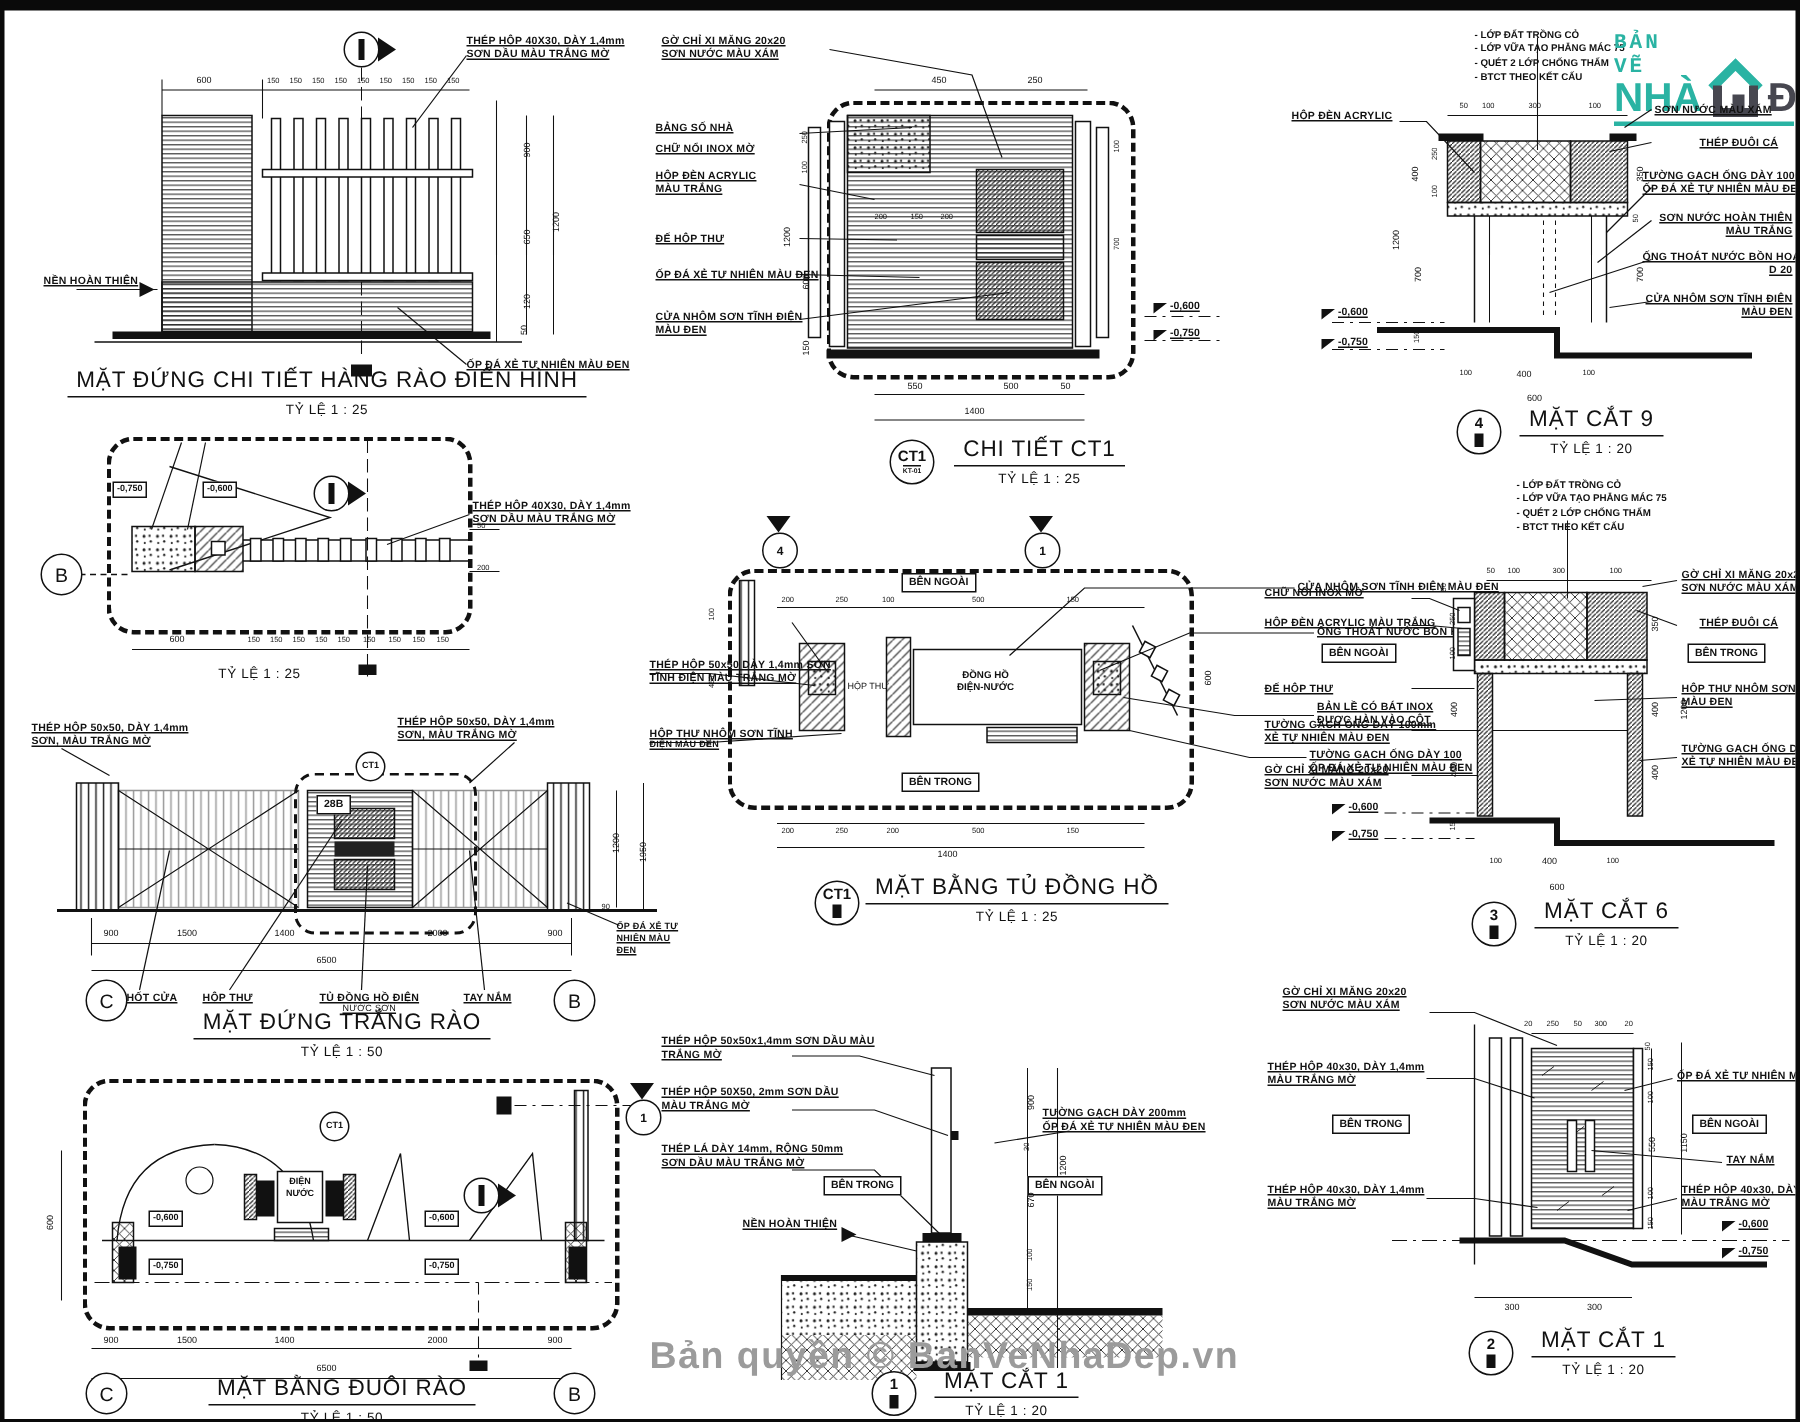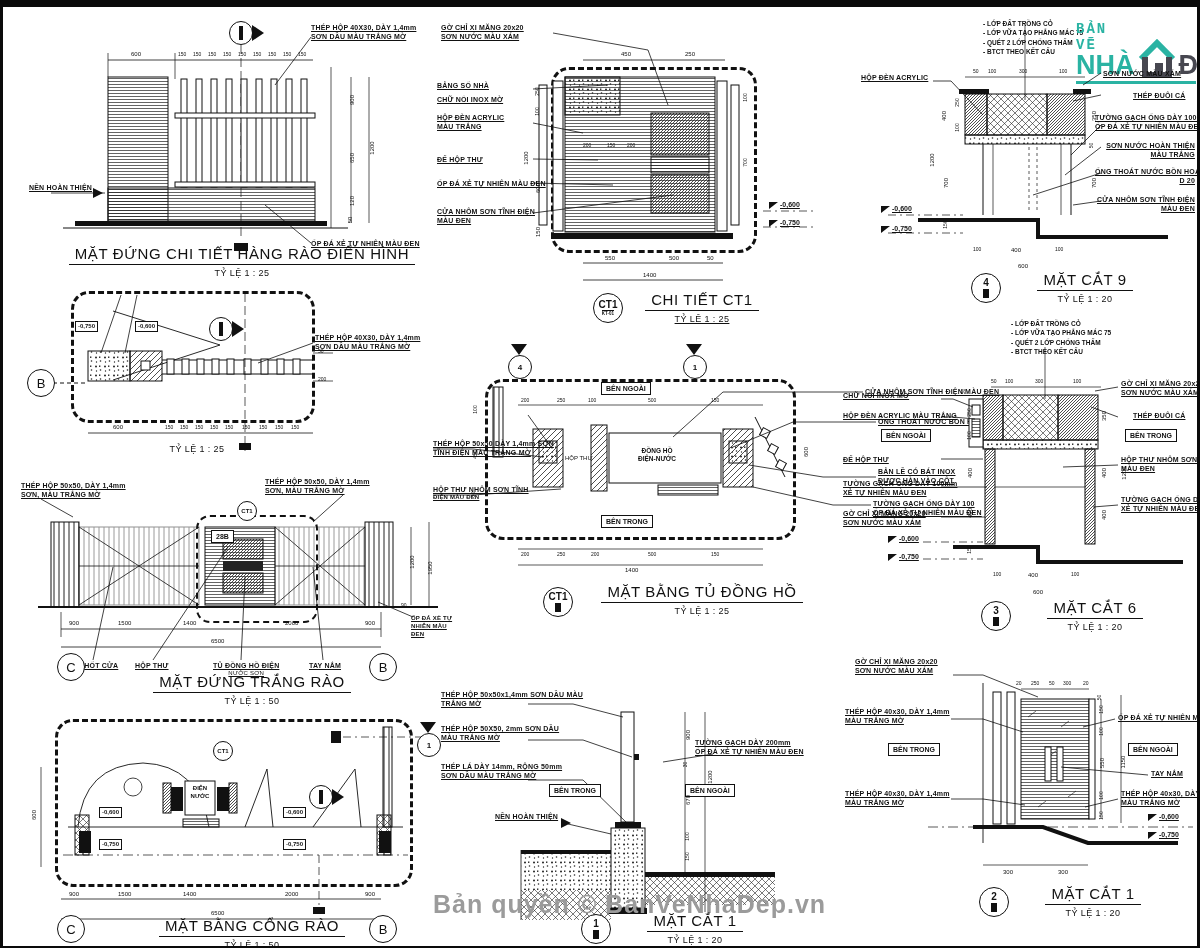--- a/index.html
+++ b/index.html
@@ -31,21 +31,21 @@
   .refc{position:absolute;width:18px;height:18px;border:1.2px solid #111;border-radius:50%;background:#fff;
         display:flex;align-items:center;justify-content:center;font-size:6px;font-weight:700;}
   .nav{position:absolute;width:22px;height:22px;border:1.4px solid #111;border-radius:50%;background:#fff;}
   .nav::before{content:"";position:absolute;left:9px;top:4px;width:4px;height:14px;background:#111;}
   .nav::after{content:"";position:absolute;right:-12px;top:3px;width:0;height:0;
               border-top:8px solid transparent;border-bottom:8px solid transparent;border-left:12px solid #111;}
   .mark{position:absolute;width:22px;height:22px;border:1.4px solid #111;border-radius:50%;background:#fff;
         display:flex;align-items:center;justify-content:center;font-size:8px;font-weight:700;}
   .mark::before{content:"";position:absolute;top:-12px;left:2px;width:0;height:0;
                 border-left:8px solid transparent;border-right:8px solid transparent;border-top:11px solid #111;}
-  .tgroup{position:absolute;text-align:center;margin-left:24px;}
+  .tgroup{position:absolute;text-align:center;}
   .title{display:inline-block;font-size:15px;letter-spacing:.6px;border-bottom:1.6px solid #111;
          padding:0 6px 2px;white-space:nowrap;}
   .scale{font-size:9px;margin-top:3px;letter-spacing:.4px;}
   .dash{position:absolute;border:3px dashed #111;border-radius:18px;}
   .dash.thin{border-width:2.5px;}
   .note{font-size:6.5px;font-weight:700;line-height:1.45;white-space:nowrap;}
   .wm-gray{position:absolute;font-size:25px;color:#9b9b9b;letter-spacing:1px;white-space:nowrap;}
   .wm-blue{position:absolute;font-size:26px;color:rgba(125,148,200,.55);letter-spacing:2px;
            font-weight:700;white-space:nowrap;}
   .logo{position:absolute;width:130px;}
@@ -310,21 +310,21 @@
   <span class="dim rotd" style="left:16px;top:105px;">600</span>
   <span class="dim" style="left:56px;top:184px;">900</span>
   <span class="dim" style="left:105px;top:184px;">1500</span>
   <span class="dim" style="left:170px;top:184px;">1400</span>
   <span class="dim" style="left:272px;top:184px;">2000</span>
   <span class="dim" style="left:352px;top:184px;">900</span>
   <span class="dim" style="left:198px;top:203px;">6500</span>
   <span class="axis" style="left:44px;top:208px;">C</span>
   <span class="axis" style="left:356px;top:208px;">B</span>
   <div class="tgroup" style="left:95px;top:210px;width:240px;">
-    <div class="title">MẶT BẰNG CỔNG RÀO</div>
+    <div class="title">MẶT BẰNG ĐUÔI RÀO</div>
     <div class="scale">TỶ LỆ  1 : 50</div>
   </div>
 </section>
 
 
 <section class="panel" style="left:430px;top:8px;width:390px;height:315px;">
   <div class="dash" style="left:118px;top:52px;width:200px;height:180px;"></div>
   <svg width="390" height="315">
     <rect x="132" y="62" width="150" height="155" fill="url(#ph)" stroke="#111"></rect>
     <rect x="132" y="62" width="55" height="38" fill="url(#pc)" stroke="#111"></rect>
@@ -379,21 +379,21 @@
   <span class="eflag" style="left:336px;top:186px;">-0,600</span>
   <span class="eflag" style="left:336px;top:204px;">-0,750</span>
   <span class="dim" style="left:172px;top:240px;">550</span>
   <span class="dim" style="left:236px;top:240px;">500</span>
   <span class="dim" style="left:274px;top:240px;">50</span>
   <span class="dim" style="left:210px;top:257px;">1400</span>
   <span class="badge" style="left:160px;top:278px;">
     <span class="b1">CT1</span>
         <span class="b2">KT-01</span>
   </span>
-  <div class="tgroup" style="left:180px;top:276px;width:130px;text-decoration:underline;">
+  <div class="tgroup" style="left:195px;top:276px;width:130px;">
     <div class="title">CHI TIẾT CT1</div>
     <div class="scale">TỶ LỆ  1 : 25</div>
   </div>
 </section>
 
 
 <section class="panel" style="left:430px;top:330px;width:600px;height:292px;">
   <span class="mark" style="left:75px;top:18px;">4</span>
   <span class="mark" style="left:250px;top:18px;">1</span>
   <div class="dash" style="left:52px;top:42px;width:305px;height:155px;"></div>

